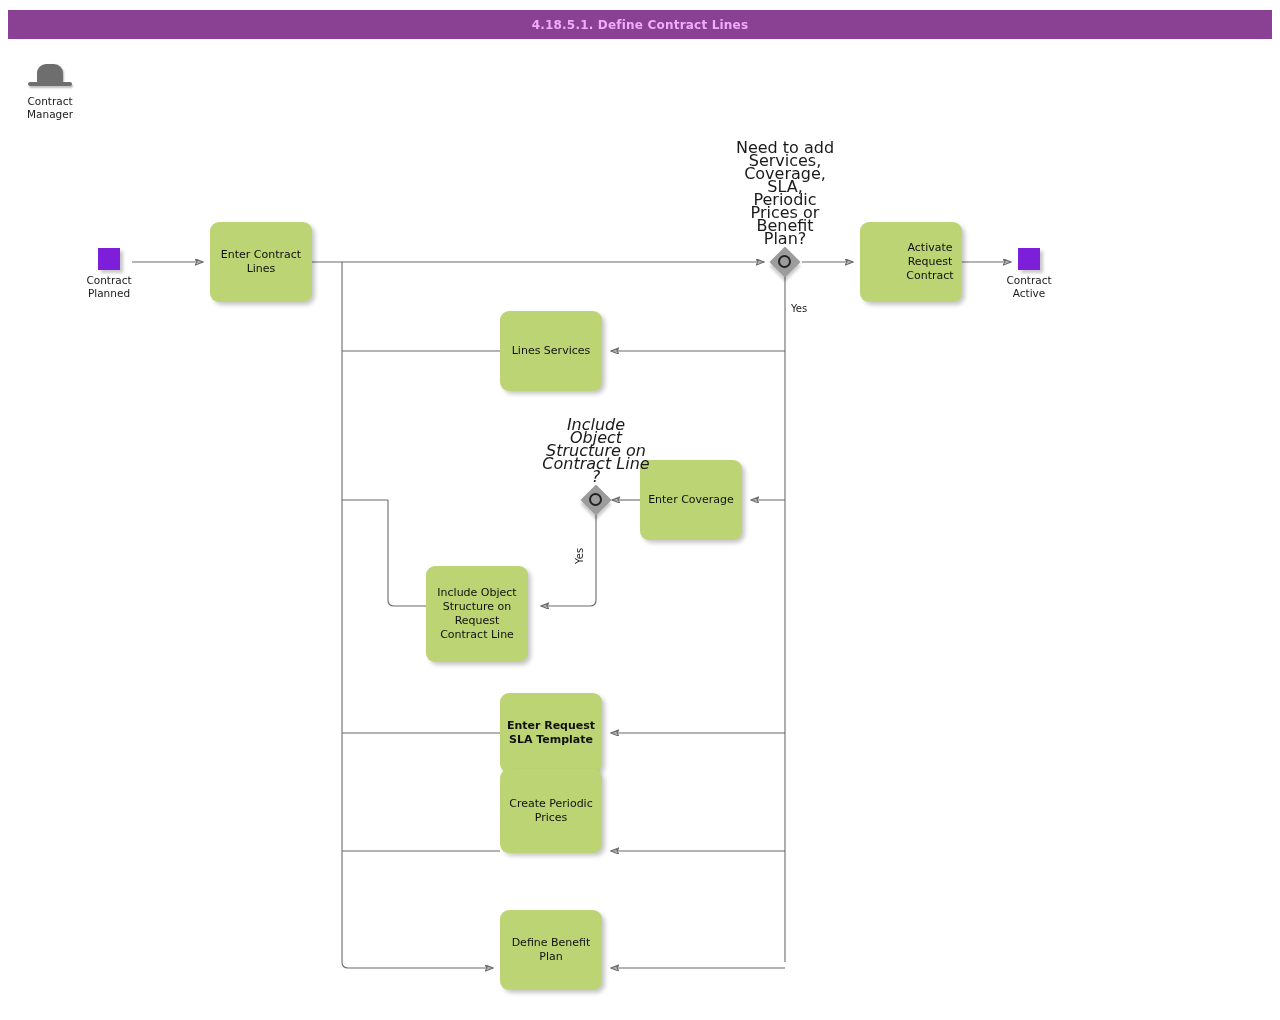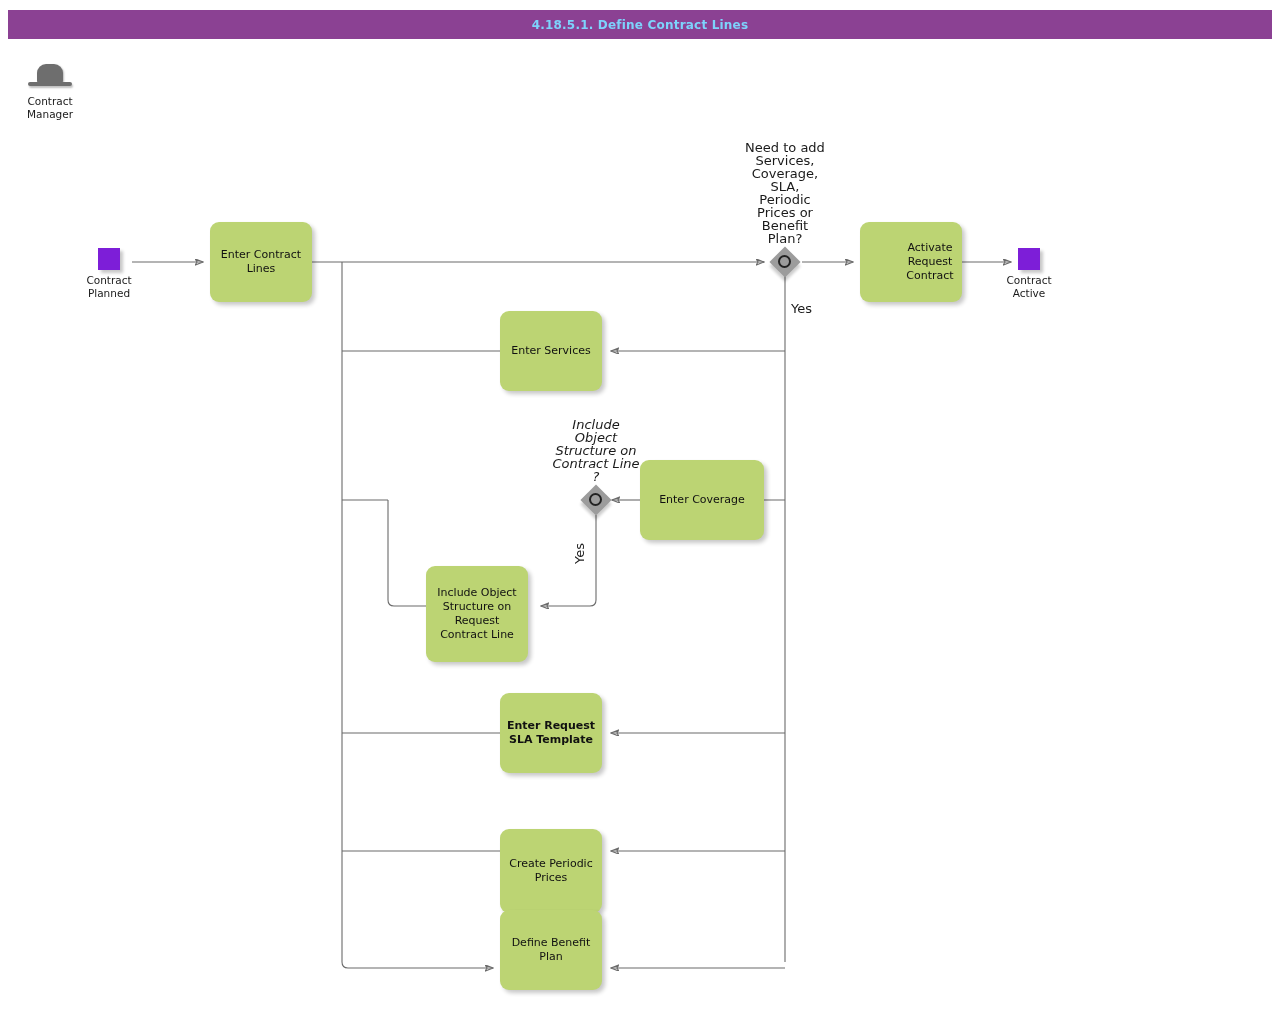--- a/index.html
+++ b/index.html
@@ -27,21 +27,21 @@
     left: 8px;
     top: 10px;
     width: 1264px;
     height: 29px;
     background: #8b4193;
     display: flex;
     align-items: center;
     justify-content: center;
   }
   .title-bar .title-text {
-    color: #7dd3fc;
+    color: #f0abfc;
     font-size: 12px;
     font-weight: bold;
     font-family: "DejaVu Sans", sans-serif;
     letter-spacing: 0.2px;
   }
   
   .role {
     position: absolute;
     text-align: center;
   }
@@ -143,31 +143,31 @@
     border: 2px solid #222222;
     border-radius: 50%;
     background: #9c9c9c;
     box-sizing: border-box;
   }
   .gateway .gw-label {
     position: absolute;
     left: 50%;
     transform: translateX(-50%);
     bottom: 32px;
-    font-size: 13px;
+    font-size: 16px;
     color: #1a1a1a;
     line-height: 13px;
     text-align: center;
     white-space: pre-line;
     width: 130px;
   }
   
   .flow-label {
     position: absolute;
-    font-size: 13px;
+    font-size: 10px;
     color: #1a1a1a;
     line-height: 12px;
   }
   .flow-label.vertical {
     writing-mode: vertical-rl;
     transform: rotate(180deg);
   }
   
   #connectors {
     position: absolute;
@@ -261,40 +261,40 @@
     <span class="task-label">Enter Contract
 Lines</span>
   </div>
 
   <div class="task" style="left:860px; top:222px; width:102px; height:80px;padding-left:44px;">
     <span class="task-label">Activate Request
 Contract</span>
   </div>
 
   <div class="task" style="left:500px; top:311px; width:102px; height:80px;">
-    <span class="task-label">Enter Services</span>
-  </div>
-
-  <div class="task" style="left:640px; top:460px; width:124px; height:80px;">
+    <span class="task-label">Lines Services</span>
+  </div>
+
+  <div class="task" style="left:640px; top:460px; width:102px; height:80px;">
     <span class="task-label">Enter Coverage</span>
   </div>
 
   <div class="task" style="left:426px; top:566px; width:102px; height:96px;">
     <span class="task-label">Include Object
 Structure on
 Request
 Contract Line</span>
   </div>
 
   <div class="task" style="left:500px; top:693px; width:102px; height:80px;font-weight:bold;">
     <span class="task-label">Enter Request
 SLA Template</span>
   </div>
 
-  <div class="task" style="left:500px; top:829px; width:102px; height:84px;">
+  <div class="task" style="left:500px; top:769px; width:102px; height:84px;">
     <span class="task-label">Create Periodic
 Prices</span>
   </div>
 
   <div class="task" style="left:500px; top:910px; width:102px; height:80px;">
     <span class="task-label">Define Benefit
 Plan</span>
   </div>
 
   <div class="gateway" style="left:770px; top:247px;">

